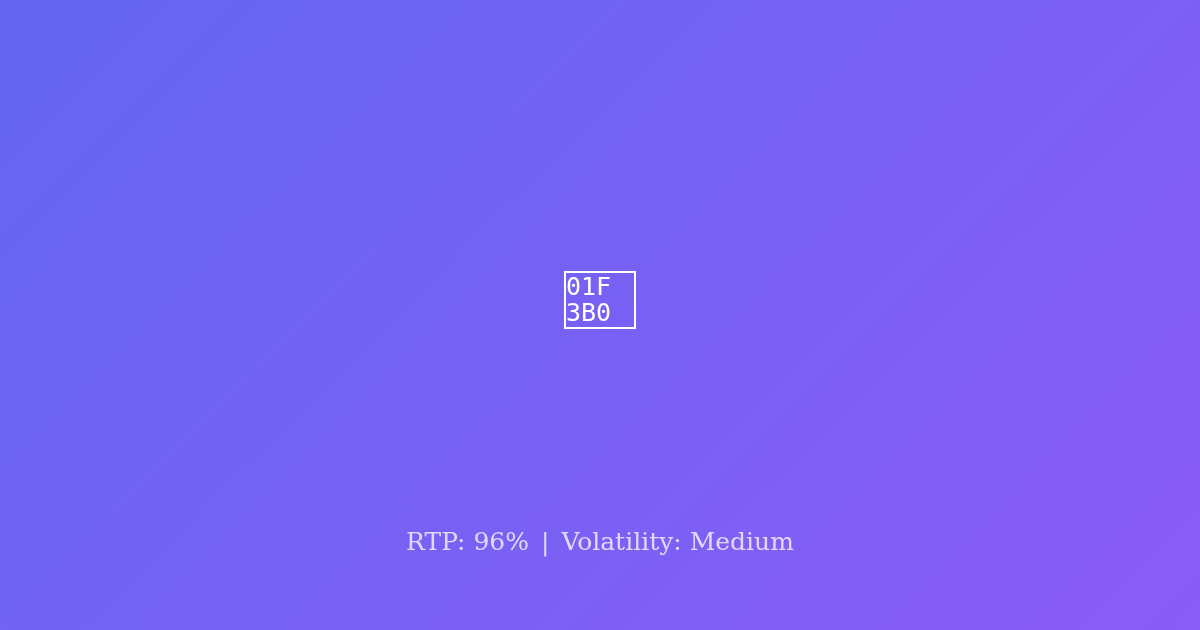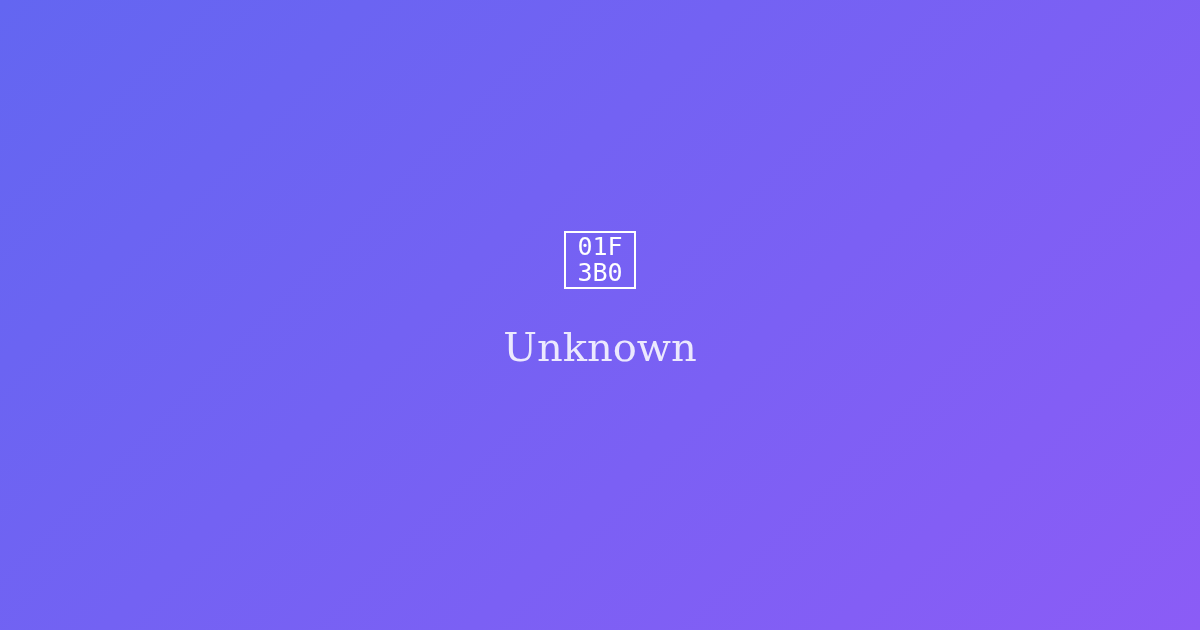--- a/index.html
+++ b/index.html
@@ -34,21 +34,20 @@
     align-items: center;
     justify-content: center;
     gap: 26px;
     margin-top: -30px;
   }
 
   
   .tofu {
     display: inline-flex;
     flex-direction: column;
-    align-items: center;
     justify-content: center;
     width: 72px;
     height: 58px;
     border: 2px solid #ffffff;
     font-family: "DejaVu Sans Mono", "Liberation Mono", monospace;
     font-size: 25px;
     line-height: 26px;
     font-weight: 400;
     color: #ffffff;
     letter-spacing: 0px;
@@ -99,16 +98,22 @@
 
   <div class="title-row">
 
     <span class="tofu">
       <span class="tofu-row">01F</span>
       <span class="tofu-row">3B0</span>
     </span>
 
   </div>
 
-  <div class="provider">Unknown</div>
 
+  <div class="stats">
+    <span>RTP:</span>
+    <span>96%</span>
+    <span class="sep">|</span>
+    <span>Volatility:</span>
+    <span>Medium</span>
+  </div>
 
 </div>
 
 </body></html>

